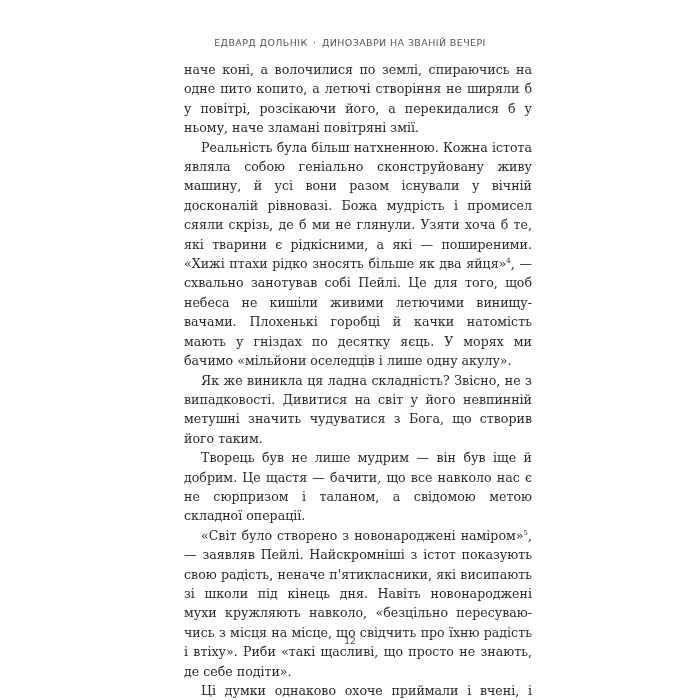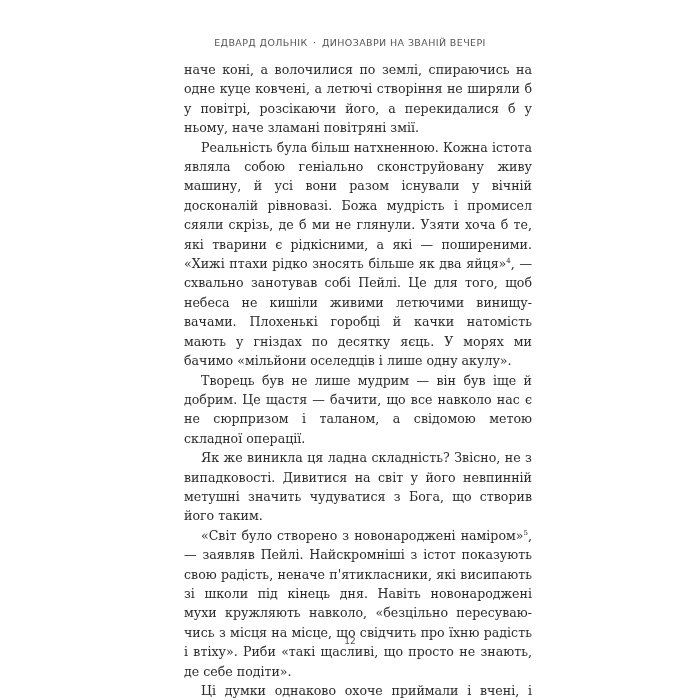--- a/index.html
+++ b/index.html
@@ -75,30 +75,30 @@
 <div class="page">
 
   <div class="running-header">
     <span>Едвард Дольнік</span>
     <span class="sep">·</span>
     <span>Динозаври на званій вечері</span>
   </div>
 
   <div class="body-text">
     <p>
-      <span>наче коні, а волочилися по землі, спираючись на одне куце ко­вчені, а летючі створіння не ширяли б у повітрі, розсікаючи його, а перекидалися б у ньому, наче зламані повітряні змії.</span>
+      <span>наче коні, а волочилися по землі, спираючись на одне пито ко­пито, а летючі створіння не ширяли б у повітрі, розсікаючи його, а перекидалися б у ньому, наче зламані повітряні змії.</span>
     </p>
     <p class="indent">
       <span>Реальність була більш натхненною. Кожна істота являла со­бою геніально сконструйовану живу машину, й усі вони разом існували у вічній досконалій рівновазі. Божа мудрість і про­мисел сяяли скрізь, де б ми не глянули. Узяти хоча б те, які тварини є рідкісними, а які — поширеними. «Хижі птахи рідко зносять більше як два яйця»</span><sup>4</sup><span>, — схвально занотував собі Пейлі. Це для того, щоб небеса не кишіли живими летючими винищу­вачами. Плохенькі горобці й качки натомість мають у гніздах по десятку яєць. У морях ми бачимо «мільйони оселедців і лише одну акулу».</span>
     </p>
     <p class="indent">
-      <span>Творець був не лише мудрим — він був іще й добрим. Це щастя — бачити, що все навколо нас є не сюрпризом і таланом, а свідомою метою складної операції.</span>
+      <span>Як же виникла ця ладна складність? Звісно, не з випадковості. Дивитися на світ у його невпинній метушні значить чудуватися з Бога, що створив його таким.</span>
     </p>
     <p class="indent">
-      <span>Як же виникла ця ладна складність? Звісно, не з випадковості. Дивитися на світ у його невпинній метушні значить чудуватися з Бога, що створив його таким.</span>
+      <span>Творець був не лише мудрим — він був іще й добрим. Це щастя — бачити, що все навколо нас є не сюрпризом і таланом, а свідомою метою складної операції.</span>
     </p>
     <p class="indent">
       <span>«Світ було створено з новонароджені наміром»</span><sup>5</sup><span>, — заявляв Пейлі. Найскромніші з істот показують свою радість, неначе п'ятикласники, які висипають зі школи під кінець дня. Навіть новонароджені мухи кружляють навколо, «безцільно пересуваю­чись з місця на місце, що свідчить про їхню радість і втіху». Риби «такі щасливі, що просто не знають, де себе подіти».</span>
     </p>
     <p class="indent">
       <span>Ці думки однаково охоче приймали і вчені, і простолюд. У Кембридзькому університеті, наприклад, праці Пейлі були обов'язковими до прочитання впродовж десятиліть. За впливом на університетську програму, як пише один історик, «він був на другому місці після Ісаака Ньютона»</span>
     </p>
 
   </div>
 

